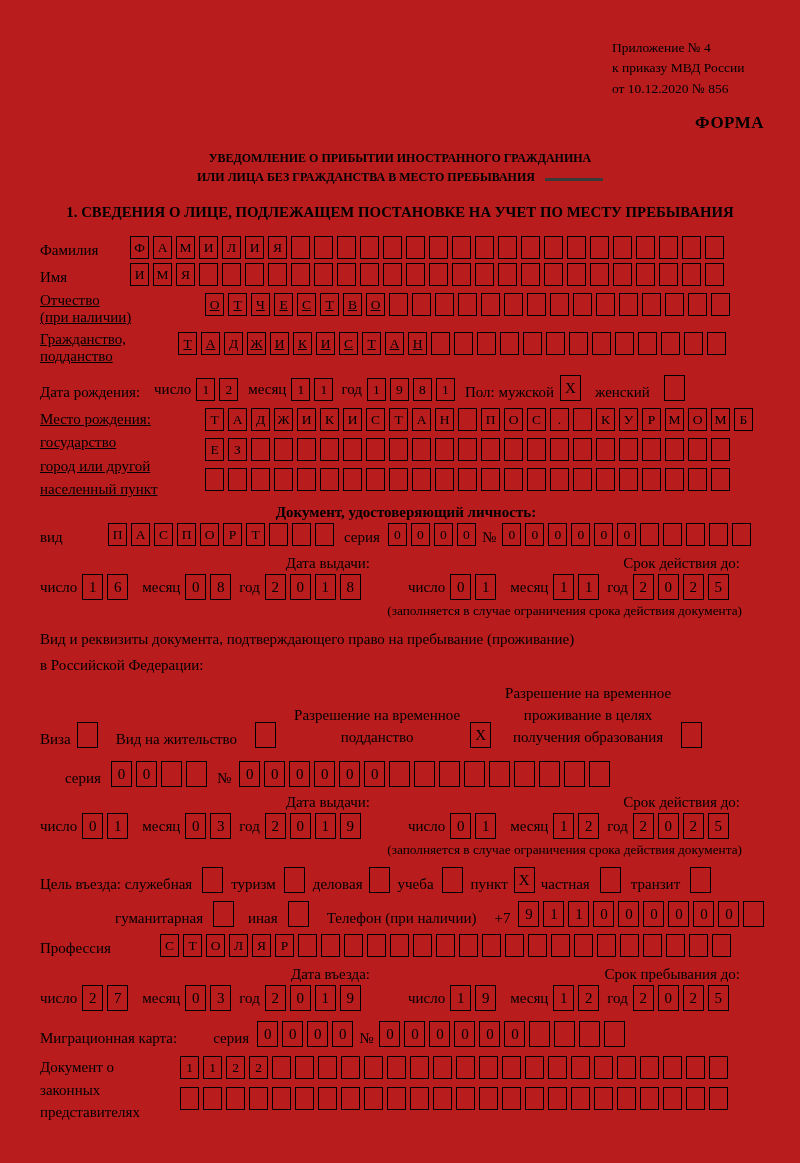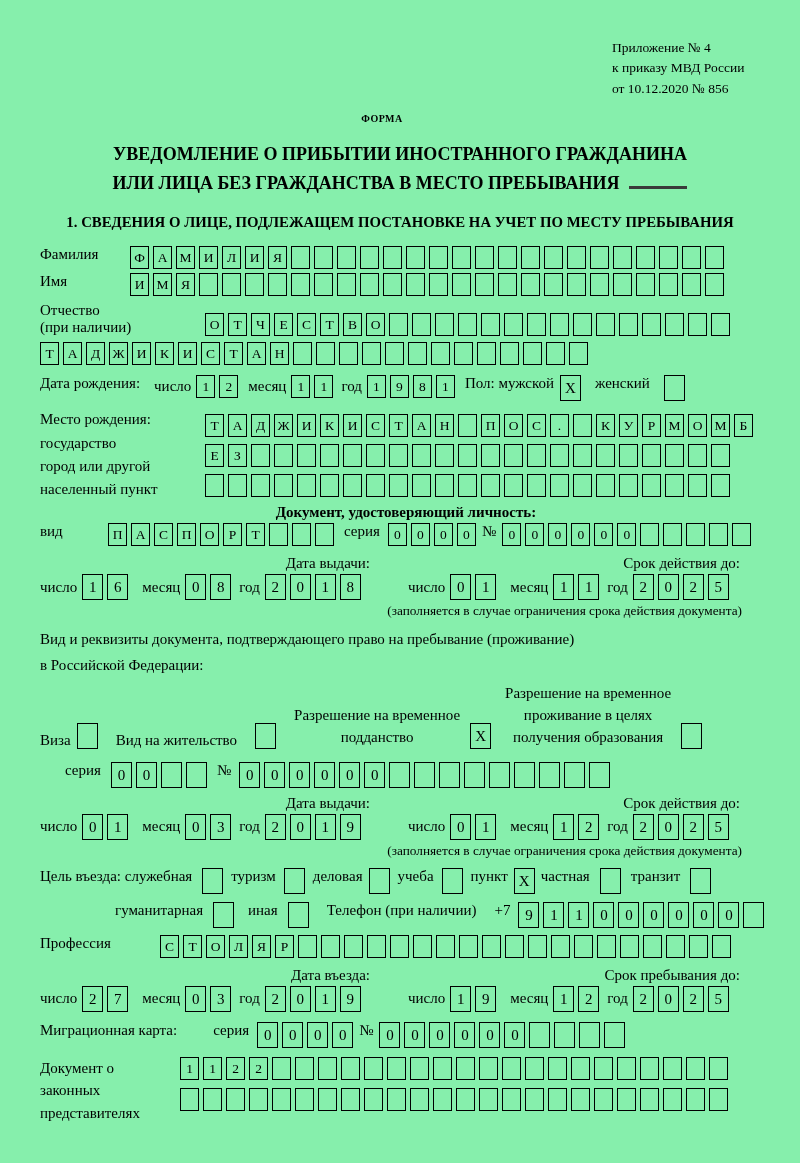--- a/index.html
+++ b/index.html
@@ -1,27 +1,27 @@
 <!DOCTYPE html>
 <html><head>
 <meta charset="utf-8">
 <style>
   html,body { margin:0; padding:0; background:#fff; }
-  .page { width:800px; height:1163px; background:#86efac; color:#000;
+  .page { width:800px; height:1163px; background:#b91c1c; color:#000;
           font-family:"Liberation Serif","DejaVu Serif",serif; font-size:15px;
           overflow:hidden; box-sizing:border-box; }
   .appendix { margin:38px 20px 0 612px; font-size:13.5px; line-height:1.5; }
   .appendix .rev { font-size:12.8px; margin-top:5px; line-height:1.5; }
-  .forma { text-align:center; padding-right:36px; font-weight:bold; font-size:10px; margin-top:14px; letter-spacing:.5px; }
-  .title { text-align:center; font-weight:bold; font-size:18px; margin-top:16px; line-height:1.6; }
+  .forma { text-align:right; padding-right:36px; font-weight:bold; font-size:17px; margin-top:14px; letter-spacing:.5px; }
+  .title { text-align:center; font-weight:bold; font-size:12px; margin-top:16px; line-height:1.6; }
   .uline { display:inline-block; width:58px; border-bottom:3px solid #3a3a3a; margin-left:10px; vertical-align:baseline; }
   .sec1 { text-align:center; font-weight:bold; font-size:14.8px; margin-top:17px; }
   .form { padding:11px 28px 0 40px; }
-  .frow { display:flex; align-items:flex-start; margin-top:4px; }
-  .frow.top { align-items:flex-end; }
+  .frow { display:flex; align-items:flex-end; margin-top:4px; }
+  .frow.top { align-items:flex-start;text-decoration:underline; }
   .lb { flex:none; }
   .boxes { display:inline-flex; gap:4px; flex:none; }
   .cell { width:17px; height:21px; border:1.5px solid #000; text-align:center;
           line-height:21px; font-size:13.5px; flex:none; box-sizing:content-box; }
   .cb .cell { width:19px; height:24px; line-height:24px; font-size:15px; }
   .dheads { display:flex; margin-top:9px; }
   .dh { width:330px; text-align:right; flex:none; }
   .dh2 { margin-left:40px; }
   .drow { display:flex; align-items:center; margin-top:2px; }
   .dcol { display:flex; align-items:center; width:368px; flex:none; }
@@ -151,20 +151,24 @@
           <span class="cell"></span>
           <span class="cell"></span>
           <span class="cell"></span>
           <span class="cell"></span>
           <span class="cell"></span>
           <span class="cell"></span>
         </span>
     </div>
 
     <div class="frow top" style="margin-top:5px">
+      <span class="lb" style="width:138px">
+        <span>Гражданство,</span><br>
+        <span>подданство</span>
+      </span>
       <span class="boxes" style="margin-top:1px">
           <span class="cell">Т</span>
           <span class="cell">А</span>
           <span class="cell">Д</span>
           <span class="cell">Ж</span>
           <span class="cell">И</span>
           <span class="cell">К</span>
           <span class="cell">И</span>
           <span class="cell">С</span>
           <span class="cell">Т</span>

